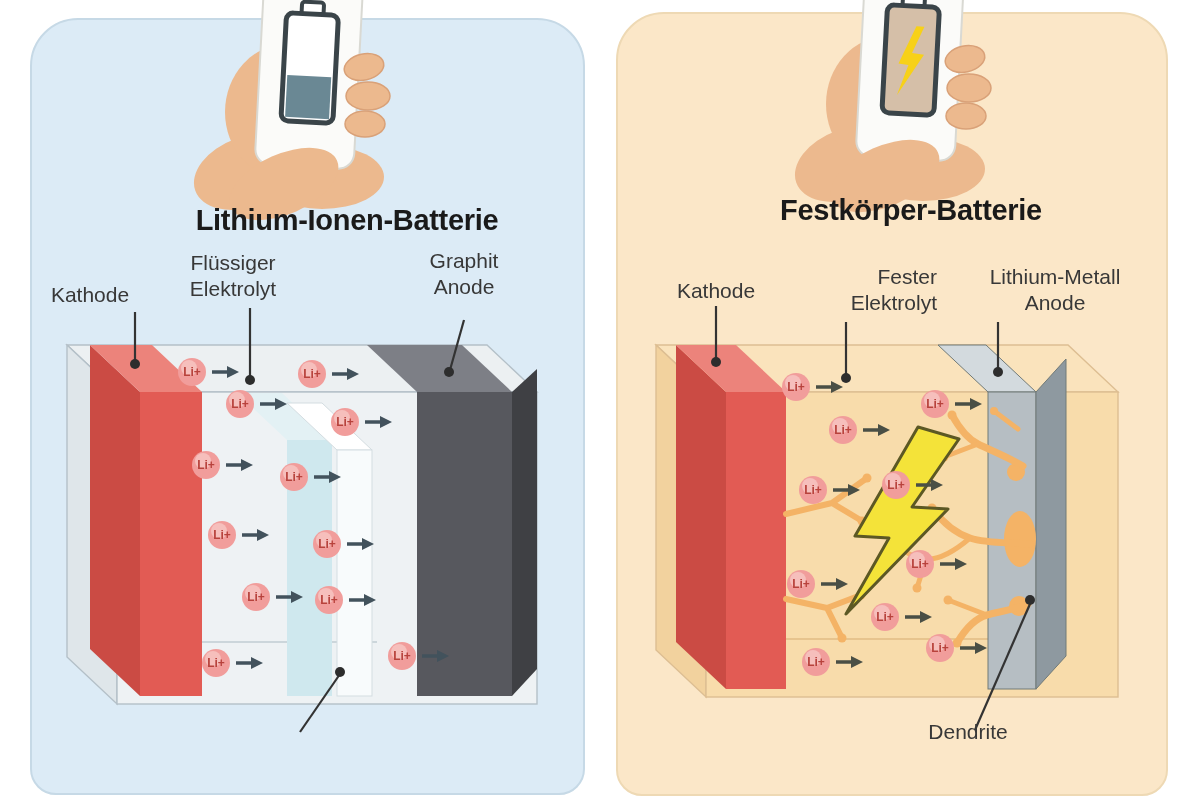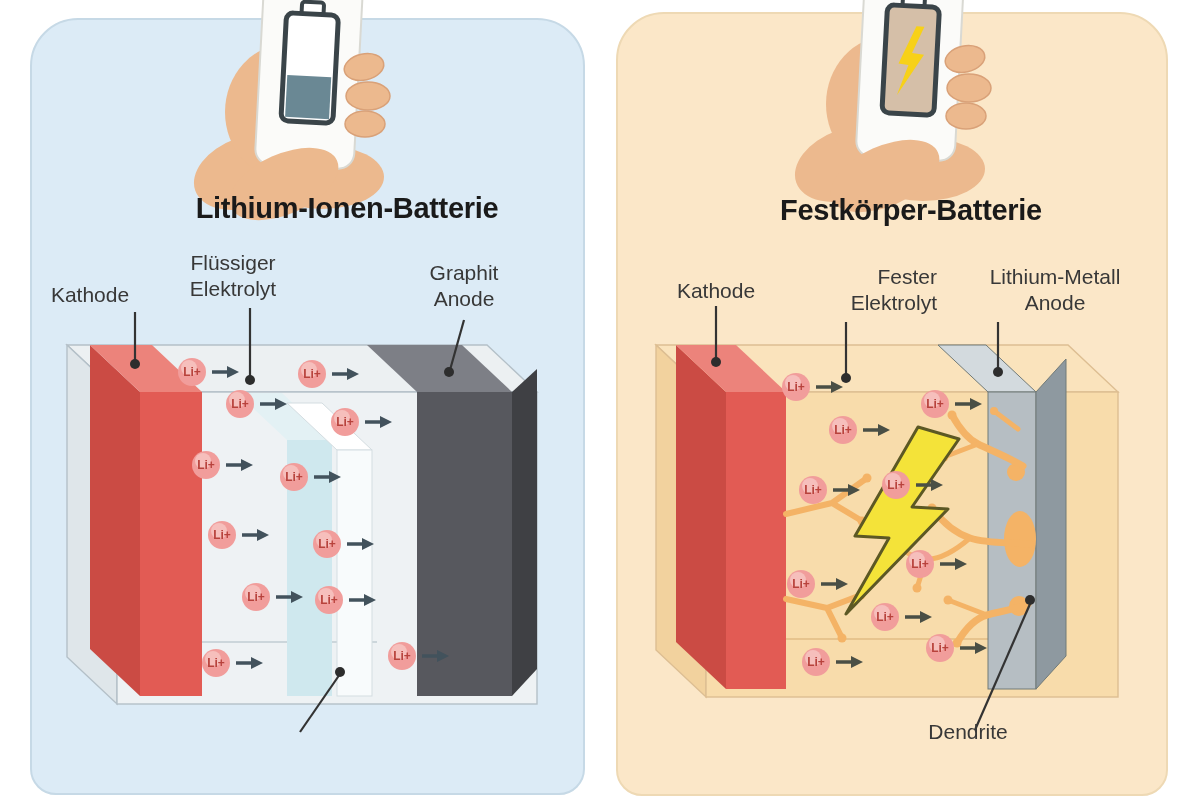--- a/index.html
+++ b/index.html
@@ -193,25 +193,25 @@
         <rect x="92" y="42" width="52" height="108" rx="7" fill="#ffffff" stroke="#3a4449" stroke-width="5"></rect>
         <rect x="96" y="104" width="44" height="42" fill="#6a8894"></rect>
       </g>
     </g>
     <ellipse class="hand-edge" cx="172" cy="95" rx="20" ry="13" transform="rotate(-12 172 95)"></ellipse>
     <ellipse class="hand-edge" cx="176" cy="124" rx="22" ry="14"></ellipse>
     <ellipse class="hand-edge" cx="173" cy="152" rx="20" ry="13"></ellipse>
     <ellipse class="hand" cx="92" cy="212" rx="58" ry="30" transform="rotate(-24 92 212)"></ellipse>
   </svg>
 
-  <div class="panel-title" style="left:315px; top:172px;">Lithium-Ionen-Batterie</div>
+  <div class="panel-title" style="left:315px; top:184px;">Lithium-Ionen-Batterie</div>
 
   <div class="diag-label" style="left:58px; top:262px; width:100px;">Kathode</div>
   <div class="diag-label" style="left:201px; top:230px; width:120px;">Flüssiger Elektrolyt</div>
-  <div class="diag-label" style="left:432px; top:240px; width:90px;">Graphit Anode</div>
+  <div class="diag-label" style="left:432px; top:228px; width:90px;">Graphit Anode</div>
 </div>
 
 <div class="panel panel-right">
 
   <svg class="diagram-svg" width="552" height="784" viewBox="0 0 552 784">
 
     <g>
       <polygon class="boxstroke-r" points="38,331 450,331 500,378 88,378" fill="#fae3bc"></polygon>
       <polygon class="boxstroke-r" points="38,331 88,378 88,683 38,636" fill="#f2d29e"></polygon>
       <rect class="boxstroke-r" x="88" y="378" width="412" height="305" fill="#f8dcab"></rect>

